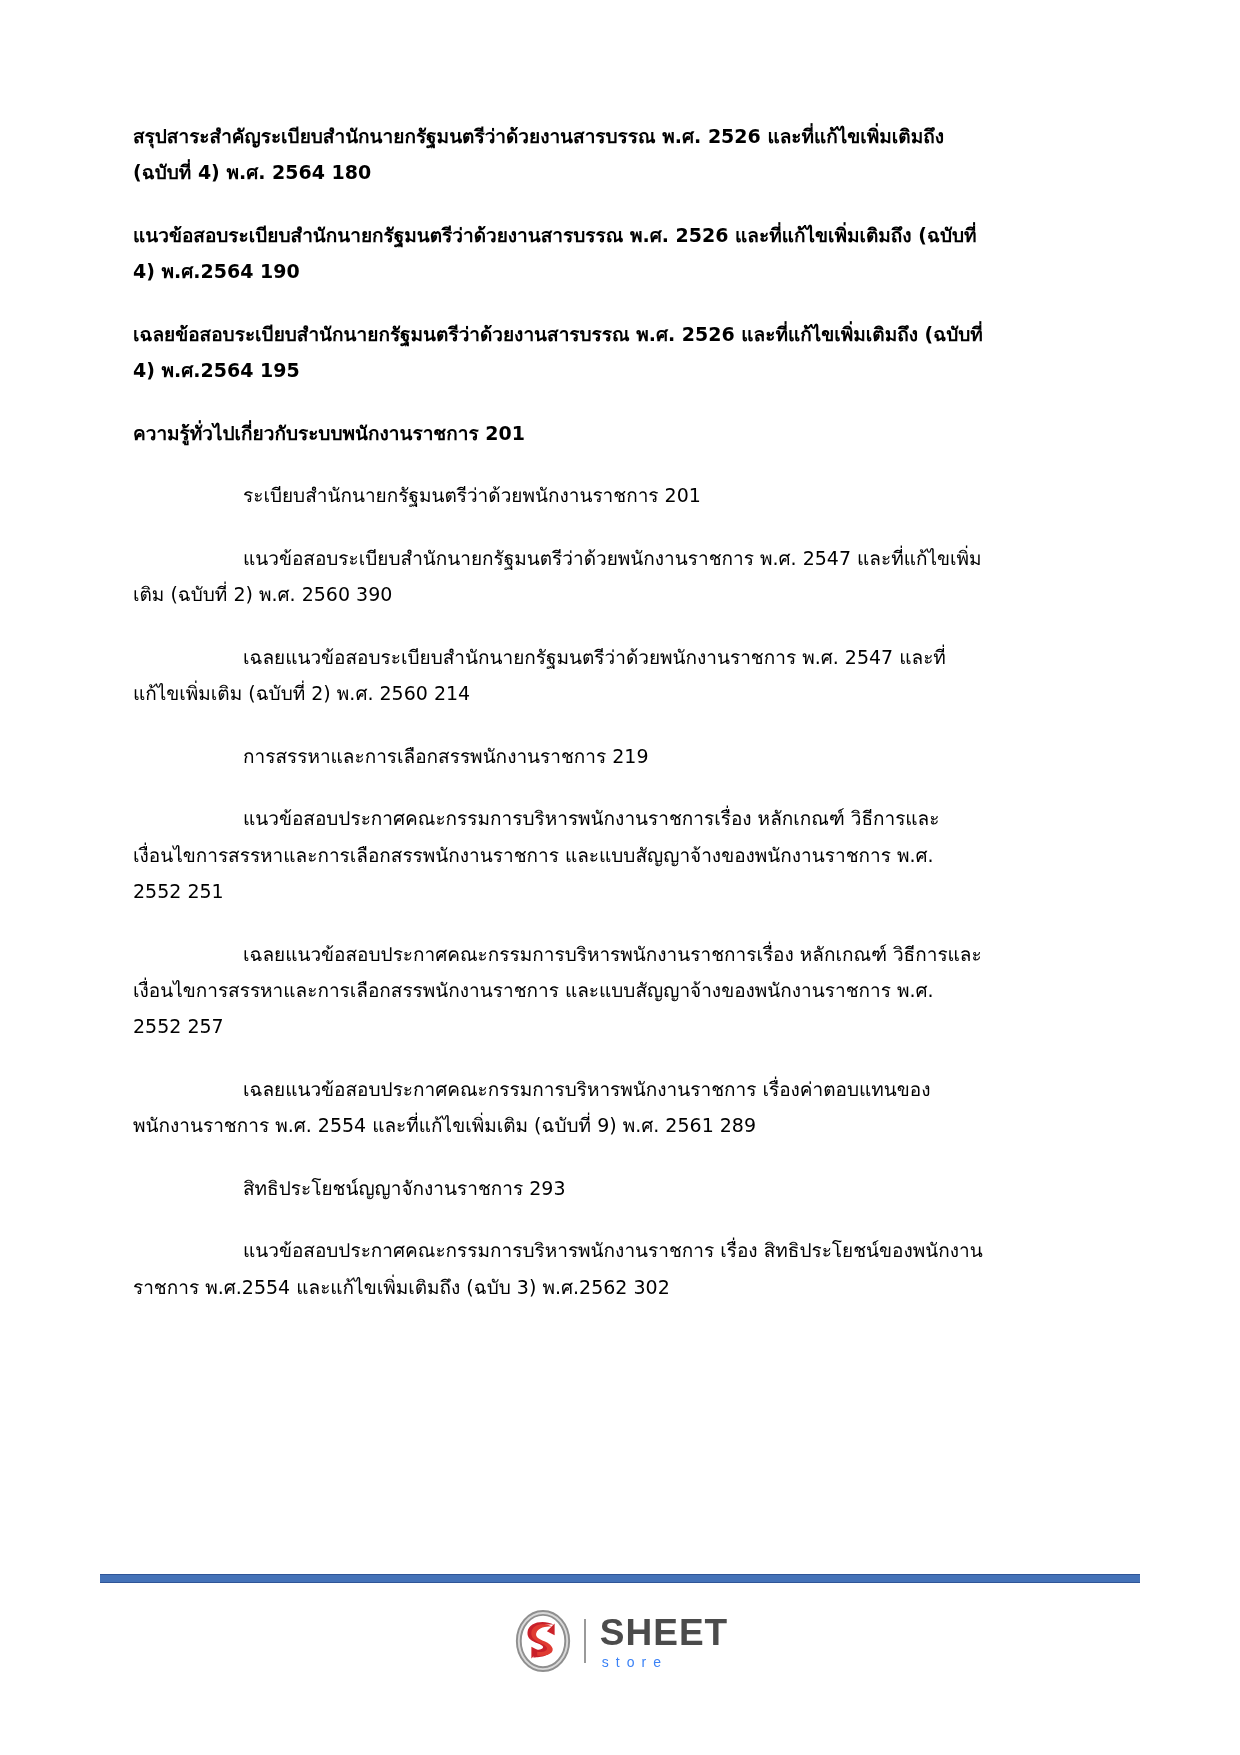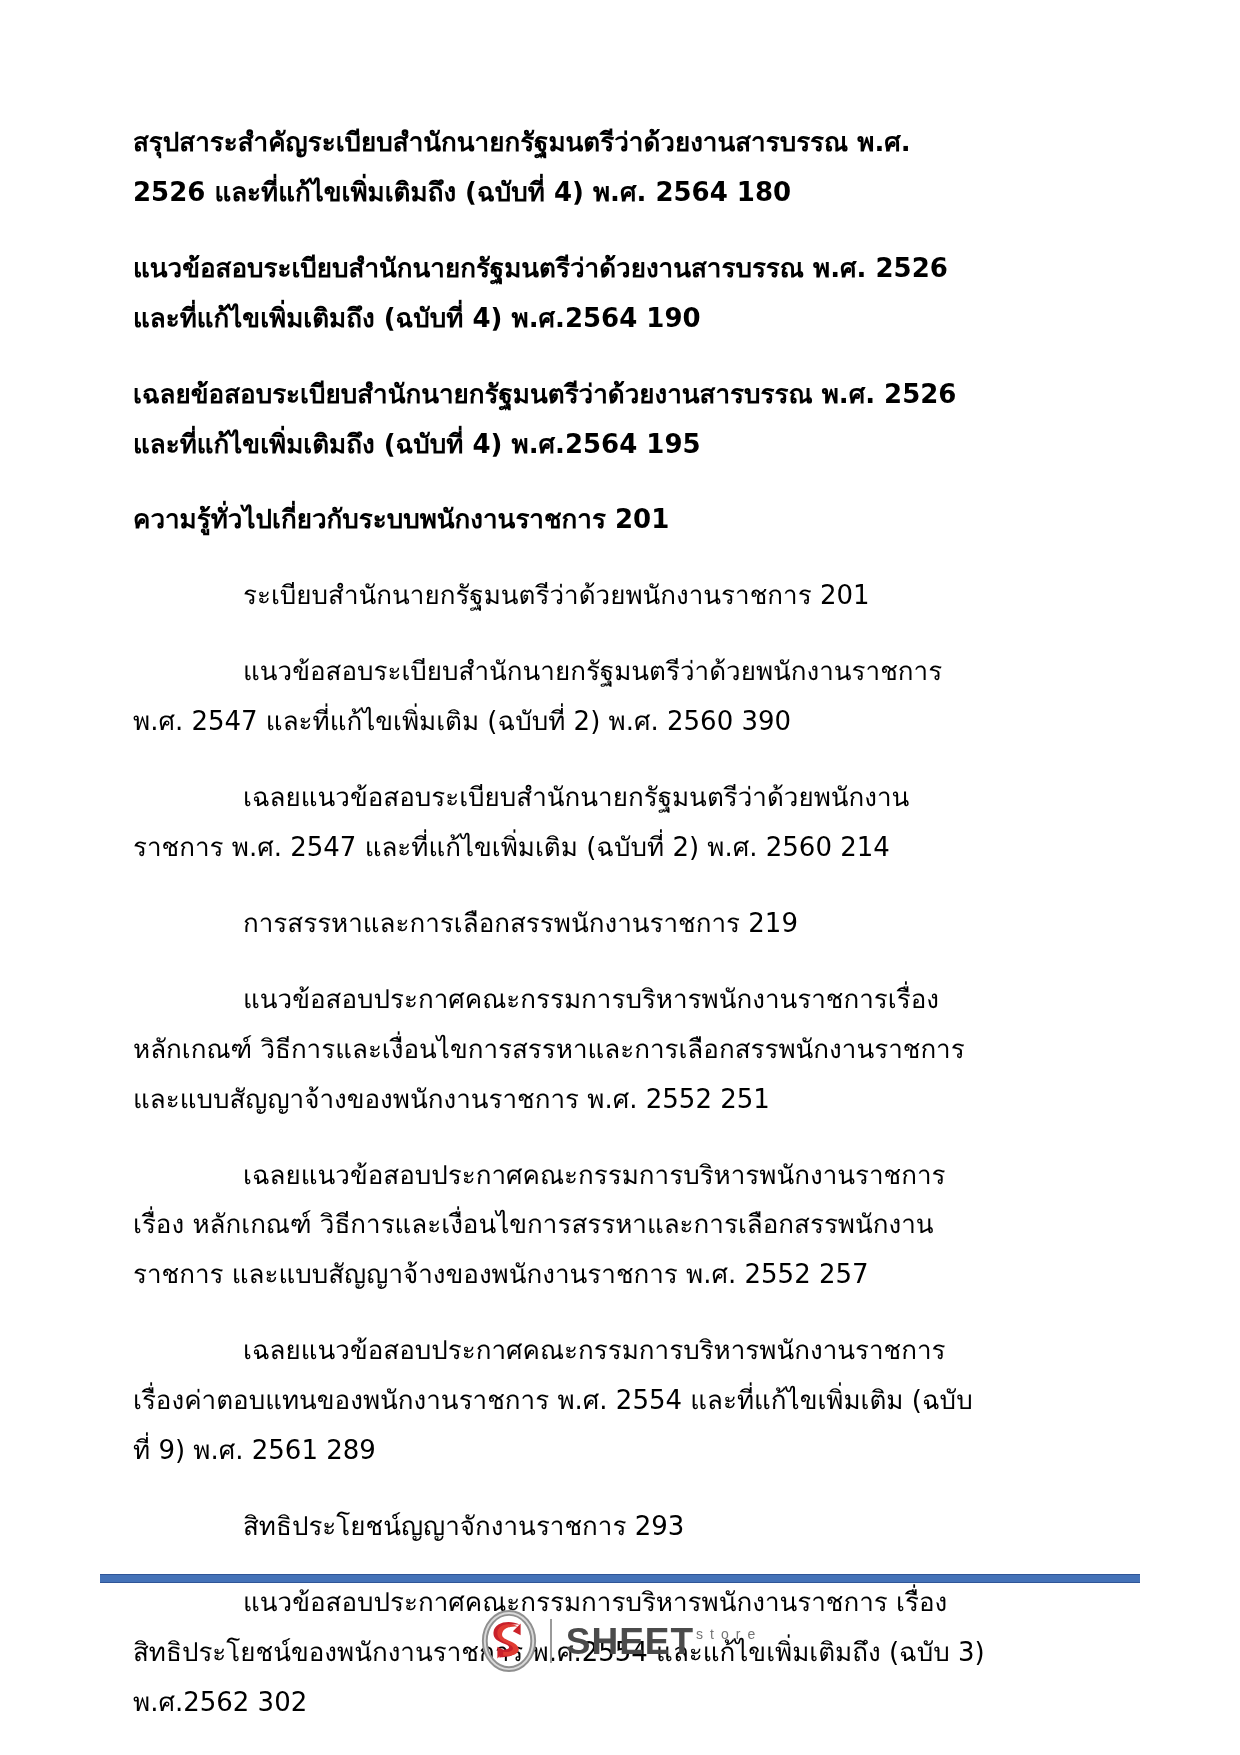--- a/index.html
+++ b/index.html
@@ -24,21 +24,21 @@
   .content {
     position: absolute;
     left: 133px;
     top: 118px;
     width: 855px;
   }
 
   
   .toc-entry {
     margin: 0 0 26px 0;
-    font-size: 26px;
+    font-size: 19px;
     line-height: 1.92;
     text-align: left;
     word-break: break-word;
   }
   .toc-entry.level-1 {
     font-weight: bold;
     padding-left: 0;
   }
   .toc-entry.level-2 {
     font-weight: normal;
@@ -98,36 +98,36 @@
   }
   .logo-divider {
     width: 2px;
     height: 44px;
     background: #9a9a9a;
     margin: 0 14px 0 10px;
     flex: 0 0 auto;
   }
   .logo-text {
     display: flex;
-    flex-direction: row;
+    flex-direction: column;
     justify-content: center;
     line-height: 1;
   }
   .logo-sheet {
     font-family: "Liberation Sans", sans-serif;
     font-weight: bold;
     font-size: 37px;
     letter-spacing: 1px;
     color: #4b4b4b;
   }
   .logo-store {
     font-family: "Liberation Sans", sans-serif;
     font-size: 14px;
     letter-spacing: 7px;
-    color: #737373;
+    color: #3b82f6;
     margin-top: 4px;
     padding-left: 2px;
   }
 </style>
 </head>
 <body>
 
 <div class="page">
 
   <div class="content">

